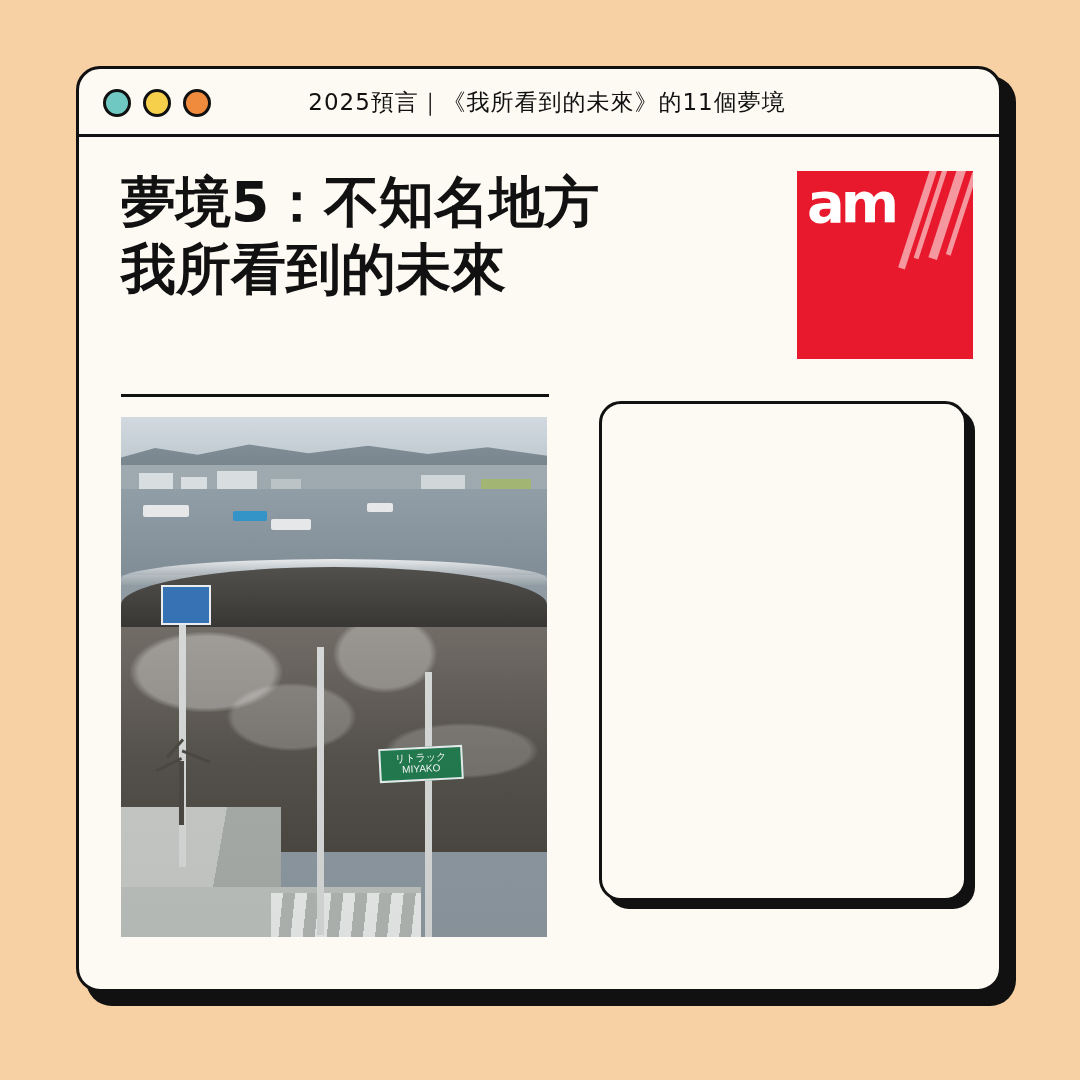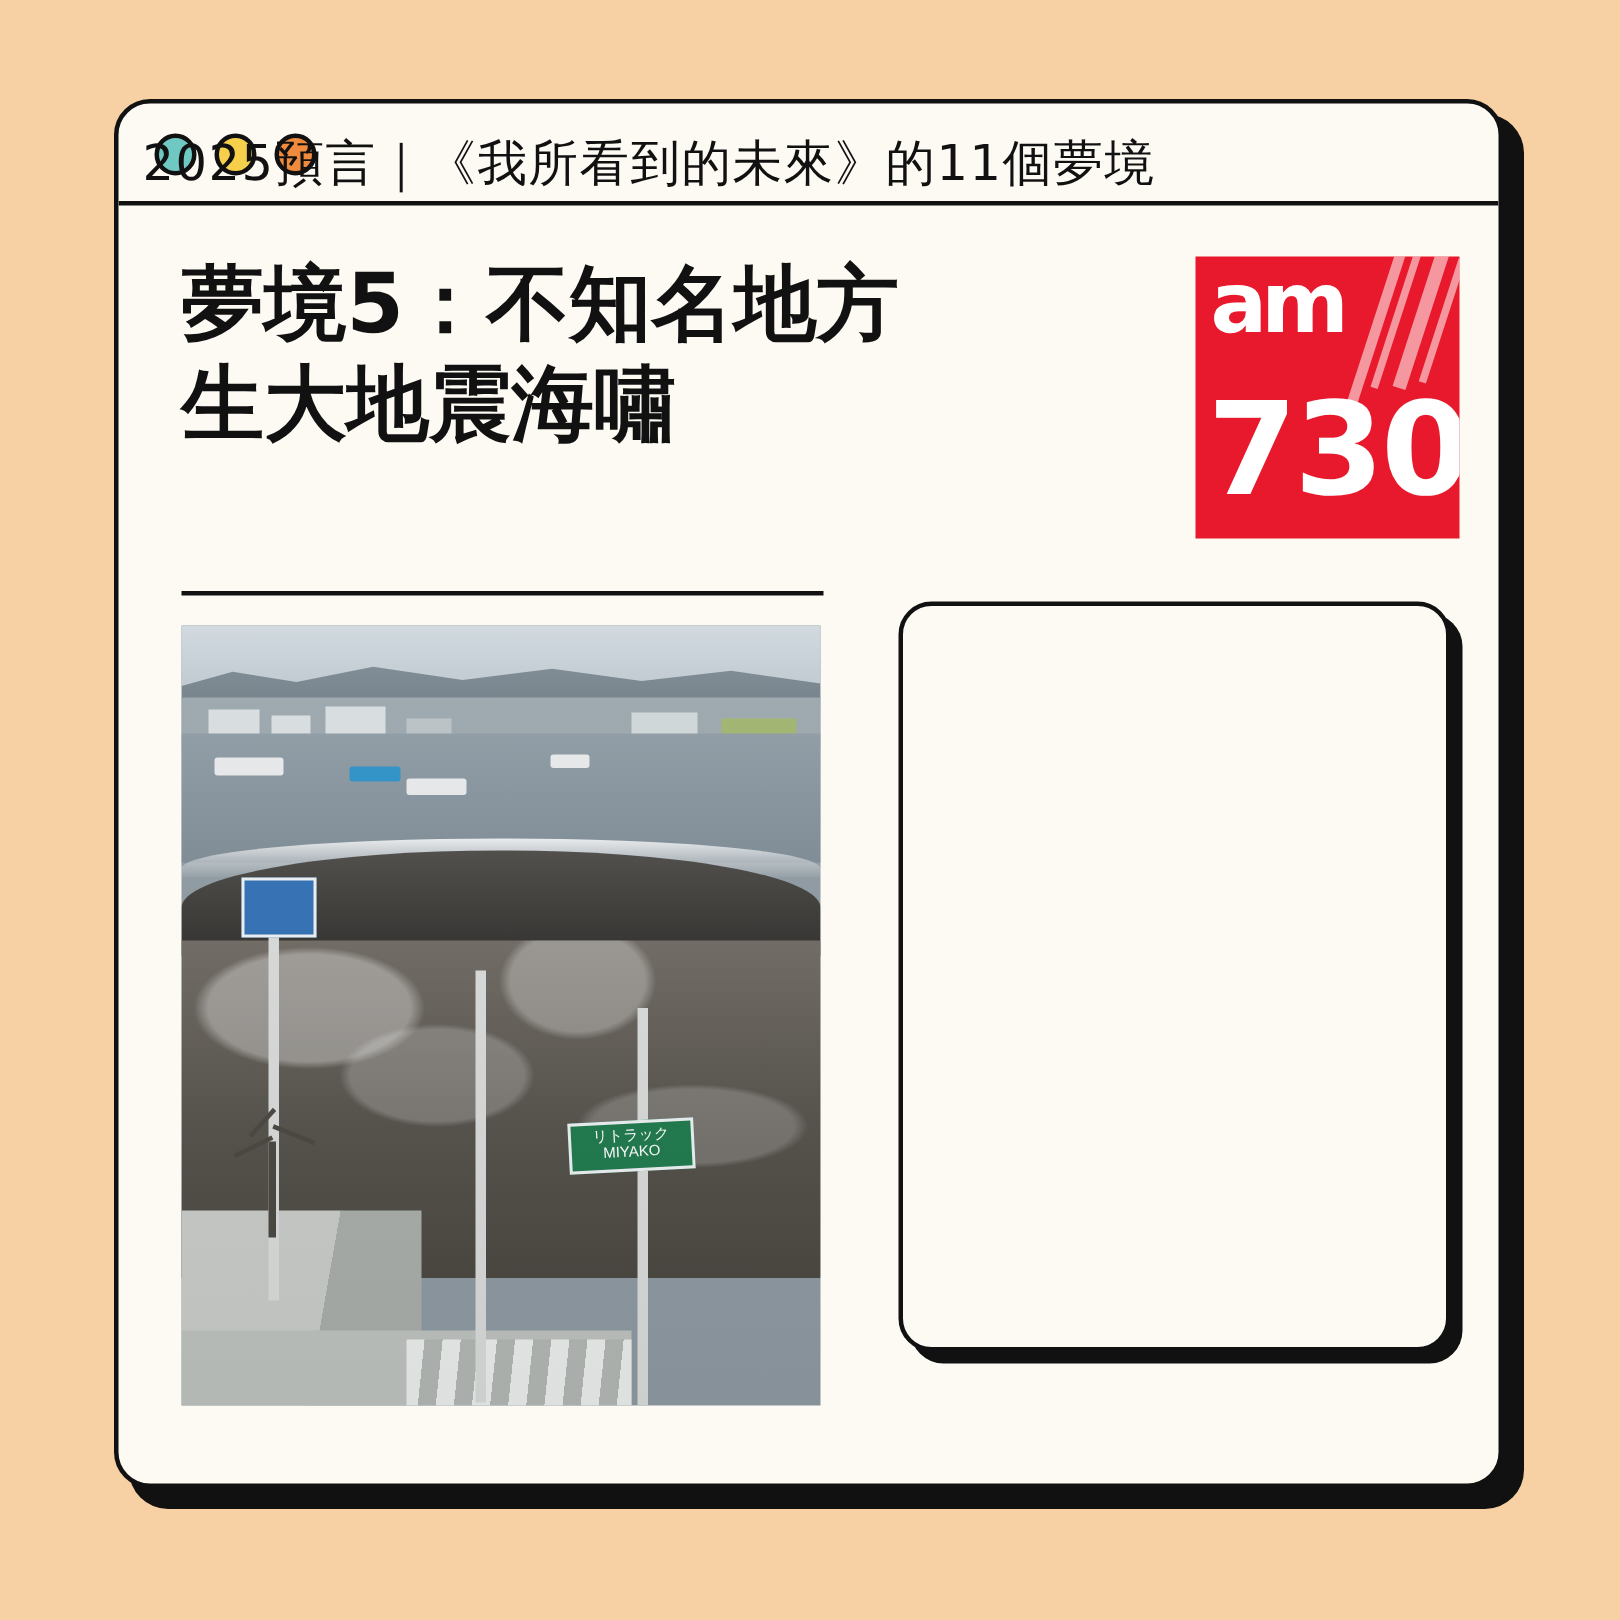--- a/index.html
+++ b/index.html
@@ -55,22 +55,22 @@
   }
   #dot-1 { left: 24px; }
   #dot-2 { left: 64px; }
   #dot-3 { left: 104px; }
 
   #titlebar-text {
     position: absolute;
     left: 16px;
     right: 0;
     top: 18px;
-    text-align: left;
-    font-size: 33px;
+    text-align: center;
+    font-size: 23px;
     color: #111111;
     font-family: "DejaVu Sans", "Liberation Sans", sans-serif;
     letter-spacing: 1px;
     white-space: nowrap;
   }
 
   
   #headline {
     position: absolute;
     left: 42px;
@@ -271,29 +271,28 @@
 <div id="card">
 
   <div id="titlebar">
     <div class="dot" id="dot-1" style="background:#6fc9c2"></div>
     <div class="dot" id="dot-2" style="background:#f6cf4b"></div>
     <div class="dot" id="dot-3" style="background:#f08a3c"></div>
     <div id="titlebar-text">2025預言｜《我所看到的未來》的11個夢境</div>
   </div>
 
   <div id="headline">夢境5：不知名地方
-生大地震海嘯</div>
+我所看到的未來</div>
 
   <div id="logo">
     <div class="logo-streak" id="streak-1"></div>
     <div class="logo-streak" id="streak-2"></div>
     <div class="logo-streak" id="streak-3"></div>
     <div class="logo-streak" id="streak-4"></div>
     <div id="logo-am">am</div>
-    <div id="logo-730">730</div>
   </div>
 
   <div id="photo-rule"></div>
 
   <div id="photo">
     <div id="ph-sky"></div>
     <div id="ph-hills"></div>
     <div id="ph-town">
       <div class="ph-bldg" style="left:18px;top:8px;width:34px;height:20px;"></div>
       <div class="ph-bldg" style="left:60px;top:12px;width:26px;height:16px;"></div>

